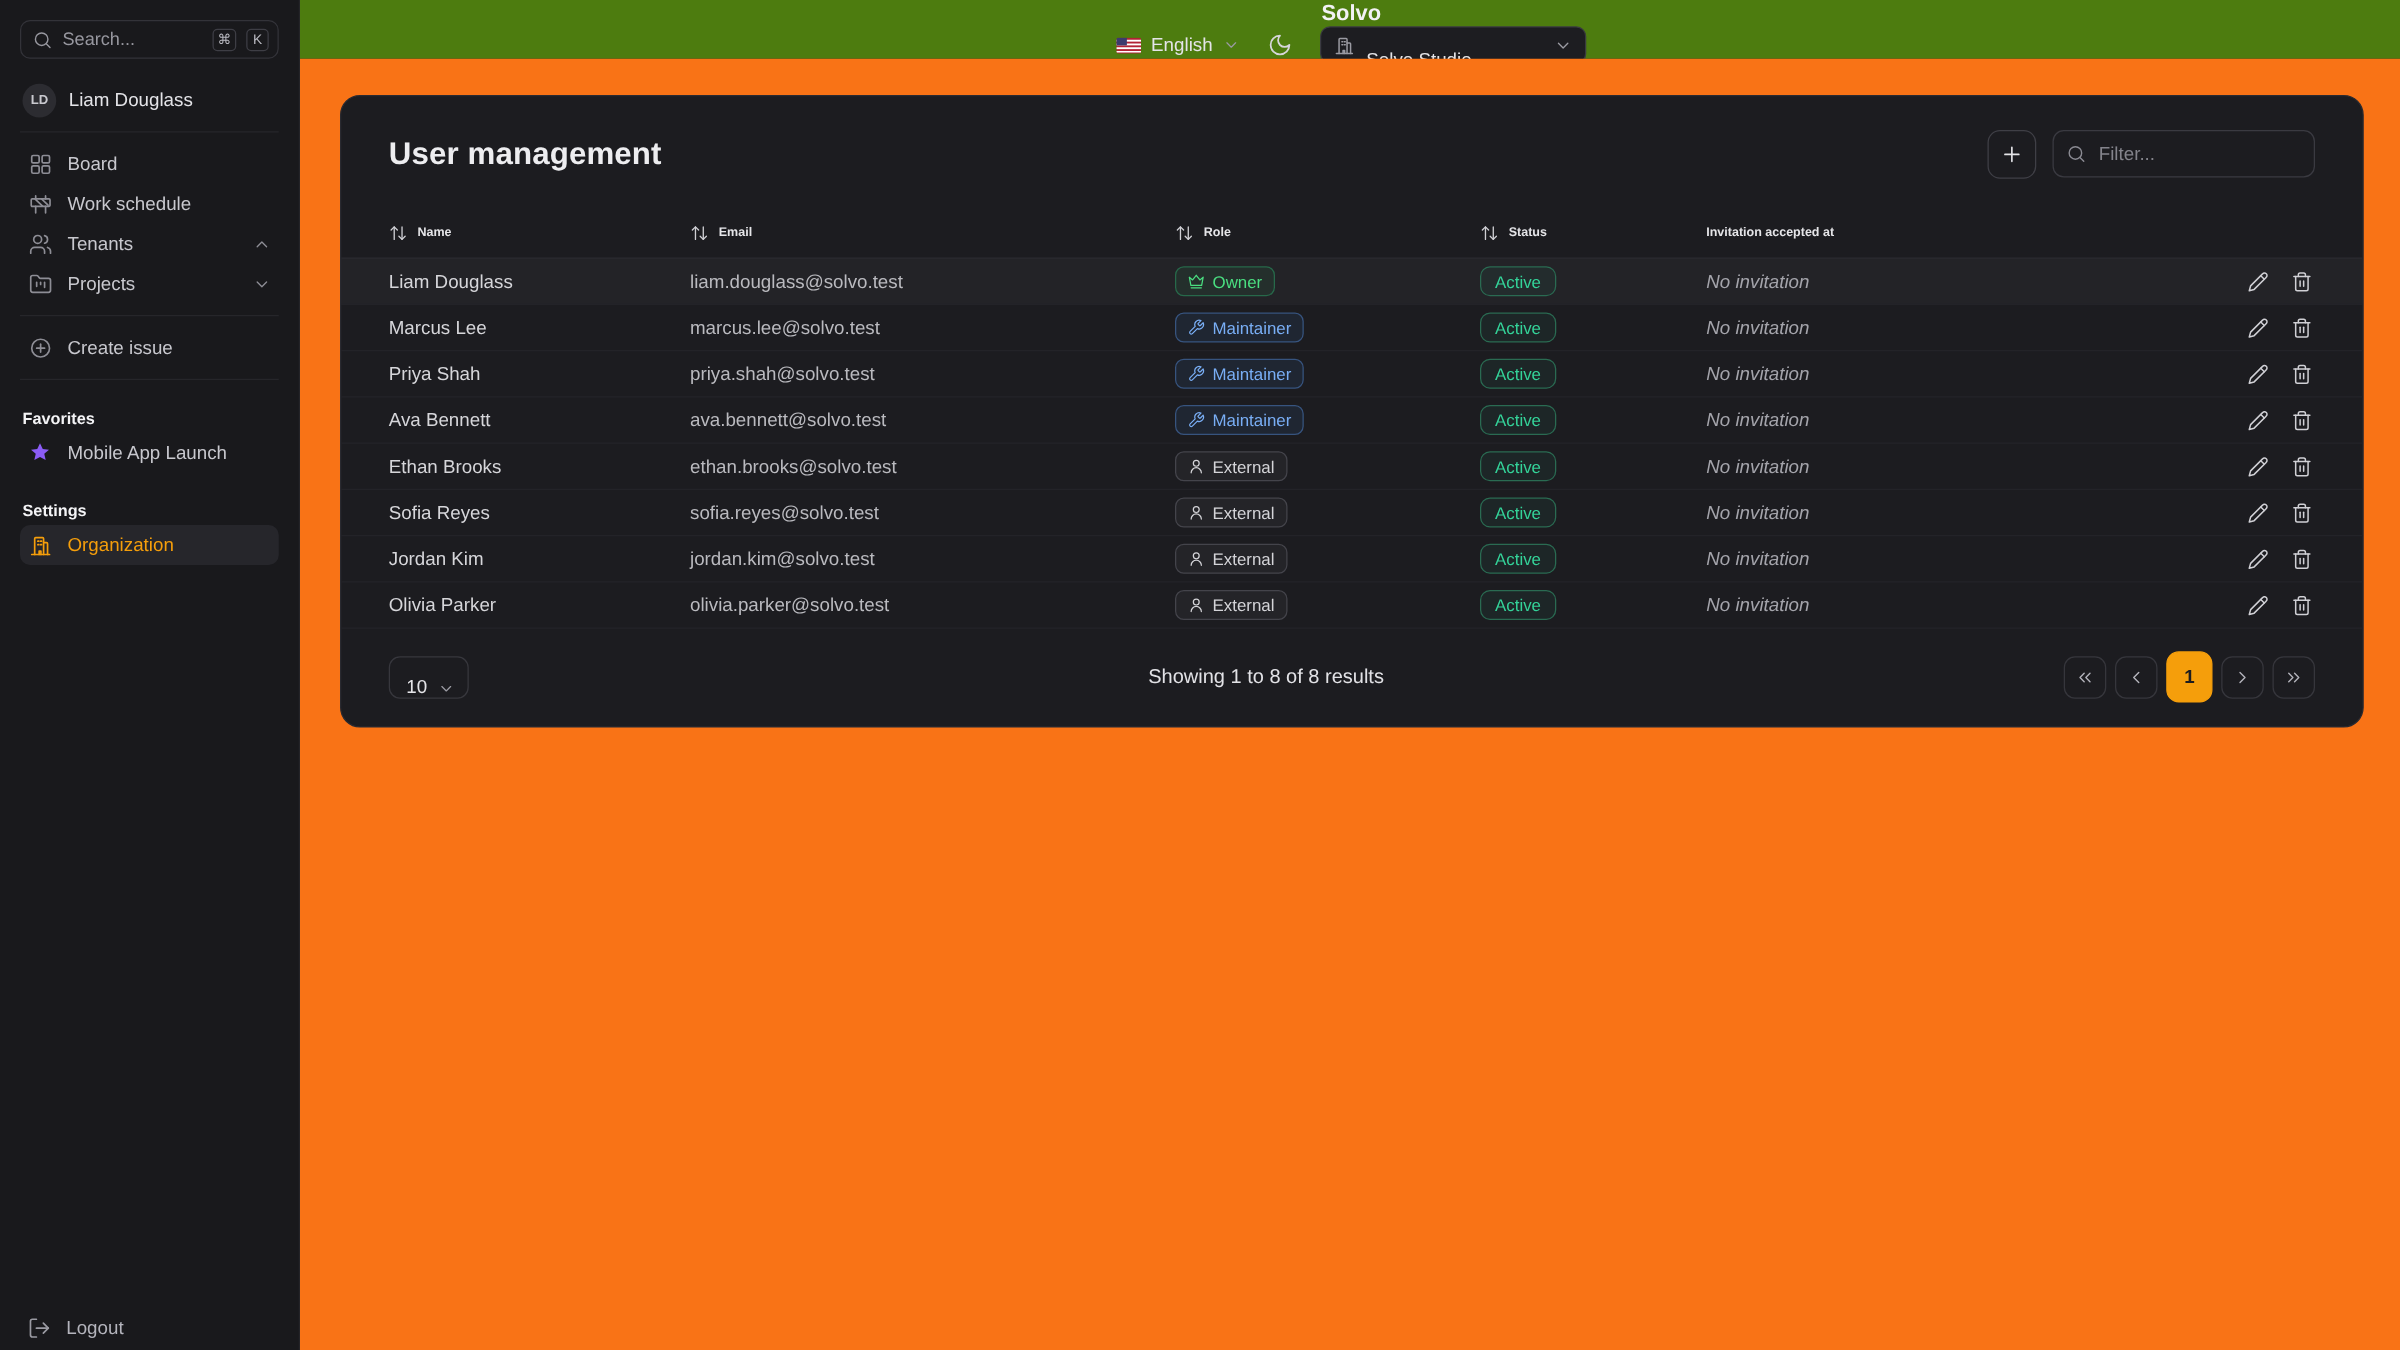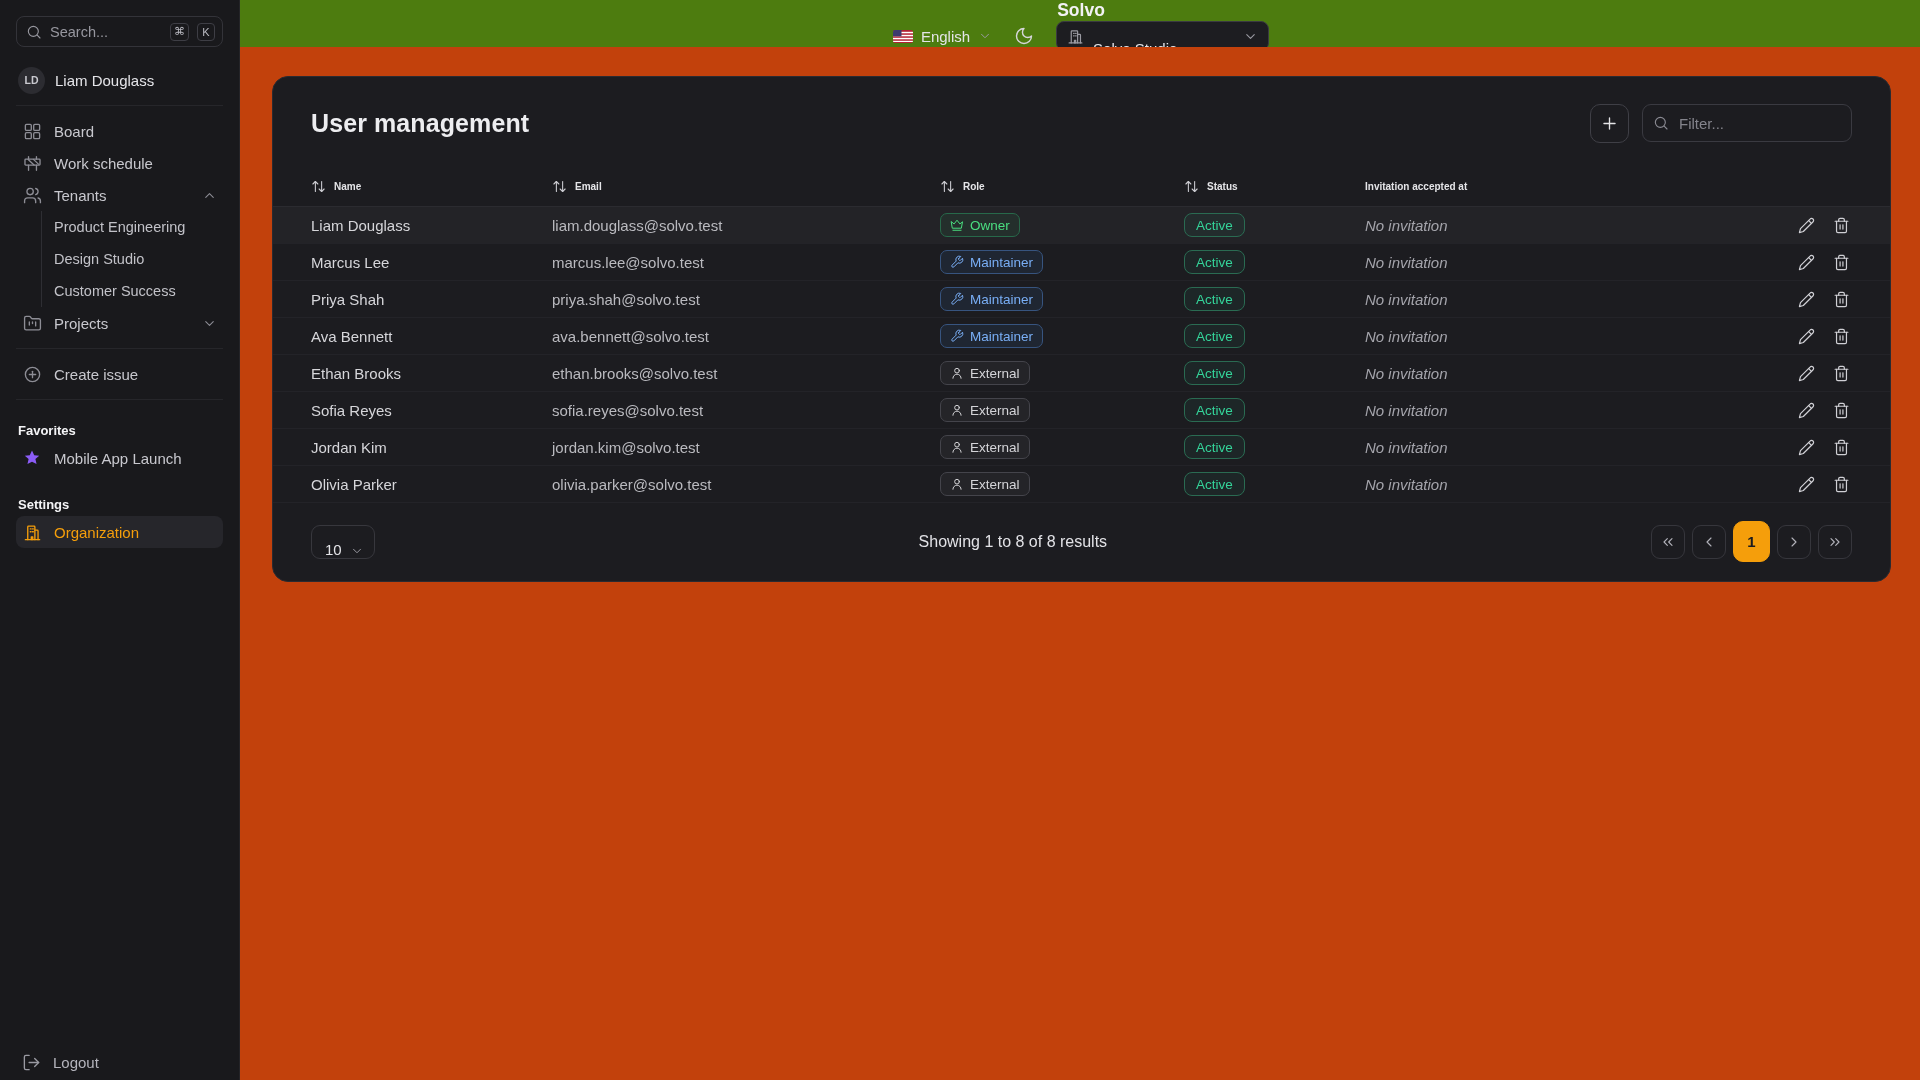--- a/index.html
+++ b/index.html
@@ -49,21 +49,21 @@
   .lang .lbl { font-size:15px; color:#e4e4e8; }
   .flag { border-radius:2px; overflow:hidden; }
   .icon-ghost { background:none; border:none; color:#d6d6da; cursor:pointer; display:flex;
     align-items:center; justify-content:center; width:30px; height:30px; }
   .ws-select { display:flex; align-items:center; gap:9px; width:213px; height:30px;
     border:1px solid #3a3a41; border-radius:8px; background:#1d1d21; padding:0 10px;
     cursor:pointer; color:#e4e4e8; }
   .ws-select .lbl { font-size:15px; flex:1;margin-top:24px; }
   .ws-select .bico, .ws-select .chev { color:#9a9aa2; }
 
-  .content { flex:1; position:relative; background:#c2410c; }
+  .content { flex:1; position:relative; background:#f97316; }
 
   
   .card { position:absolute; left:32px; top:29px; width:1619px; background:#1c1c20;
     border:1px solid #2a2a30; border-radius:16px; }
   .card-head { display:flex; align-items:center; justify-content:space-between; padding:27px 38px 24px; }
   .page-title { font-size:25px; font-weight:600; color:#ededf0; letter-spacing:.1px; }
   .head-tools { display:flex; align-items:flex-start; gap:13px; }
   .add-btn { width:39px; height:39px; border:1px solid #3f3f46; border-radius:10px; background:none;
     color:#e4e4e7; display:flex; align-items:center; justify-content:center; cursor:pointer; }
   .filter-wrap { position:relative; }
@@ -171,25 +171,20 @@
           </svg>
       </span>
       <span>Tenants</span>
       <span class="chev">
         <svg class="i" width="15" height="15" viewBox="0 0 24 24">
             <polyline points="6 15 12 9 18 15"></polyline>
           </svg>
       </span>
     </div>
 
-    <div class="sub-wrap">
-      <div class="sub-item">Product Engineering</div>
-      <div class="sub-item">Design Studio</div>
-      <div class="sub-item">Customer Success</div>
-    </div>
 
     <div class="nav-item">
       <span class="nico">
         <svg class="i" width="19" height="19" viewBox="0 0 24 24">
             <path d="M4 20h16a2 2 0 0 0 2-2V8a2 2 0 0 0-2-2h-7.9a2 2 0 0 1-1.69-.9L9.6 3.9A2 2 0 0 0 7.93 3H4a2 2 0 0 0-2 2v13c0 1.1.9 2 2 2Z"></path>
             <path d="M8 10v4"></path>
             <path d="M12 10v2"></path>
             <path d="M16 10v5"></path>
           </svg>
       </span>

